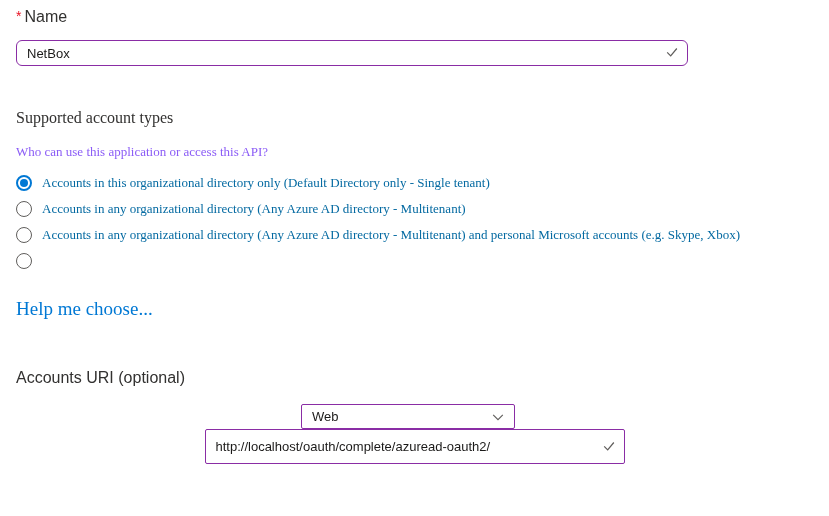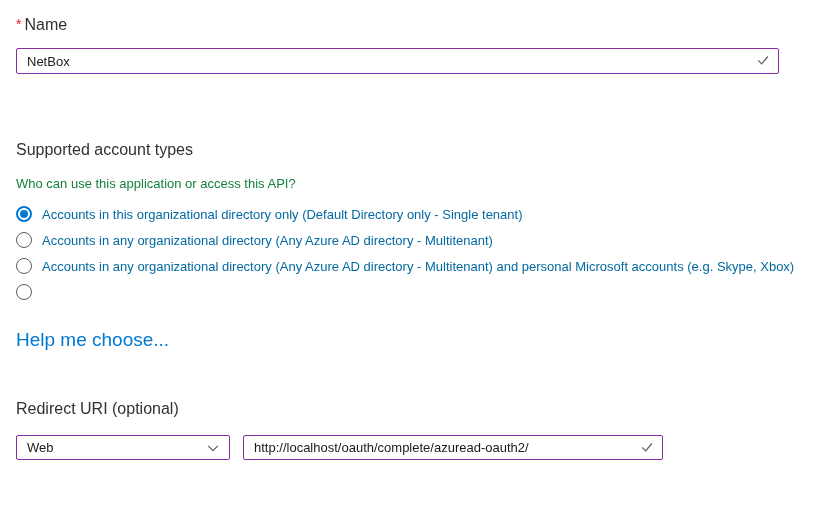--- a/index.html
+++ b/index.html
@@ -3,21 +3,21 @@
 <meta charset="utf-8">
 <style>
   * { margin: 0; padding: 0; box-sizing: border-box; }
   html, body {
     width: 829px; height: 516px;
     background: #ffffff;
     font-family: "Liberation Sans", sans-serif;
     color: #323130;
     overflow: hidden;
   }
-  .page { padding: 16px 16px 0 16px; }
+  .page { padding: 8px 16px 0 16px; }
 
   .section-heading {
     font-size: 16px;
     font-weight: 400;
     color: #323130;
   }
   .required-asterisk {
     color: #e81123;
     font-size: 14px;
     margin-right: 3px;
@@ -52,25 +52,25 @@
     background: transparent;
     min-width: 0;
   }
   .valid-check {
     flex: 0 0 auto;
     color: #605e5c;
     font-size: 14px;
     line-height: 1;
     margin-left: 6px;
   }
-  .name-field { width: 763px; }
+  .name-field { width: 672px; border-radius: 6px; }
 
   
-  .account-section { margin-top: 67px; }
-  .question-text { font-size: 13px; color: #15803d; margin-top: 17px; }
+  .account-section { margin-top: 43px; font-family: Liberation Serif, serif; }
+  .question-text { font-size: 13px; color: #8b5cf6; margin-top: 17px; }
   .radio-group { margin-top: 10px; }
   .radio-row {
     display: flex;
     align-items: center;
     height: 26px;
     cursor: pointer;
   }
   .radio-circle {
     flex: 0 0 auto;
     width: 16px; height: 16px;
@@ -99,40 +99,41 @@
     text-decoration: none;
     cursor: pointer;
   }
 
   
   .redirect-section { margin-top: 49px; }
   .redirect-inputs {
     margin-top: 17px;
     display: flex;
     align-items: center;
+    flex-direction: column;
   }
   .platform-select {
     width: 214px;
     height: 25px;
     border: 1px solid #8a2da5;
     border-radius: 2px;
     display: flex;
     align-items: center;
     padding: 0 9px 0 10px;
     background: #fff;
     cursor: pointer;
     margin-right: 13px;
   }
   .platform-select .select-value {
     flex: 1 1 auto;
     font-size: 13px;
     color: #1b1a19;
   }
   .chevron { flex: 0 0 auto; display: flex; align-items: center; }
-  .uri-field { width: 420px; height: 25px; margin-top: 0; }
+  .uri-field { width: 420px; height: 35px; margin-top: 0; }
 </style>
 </head>
 <body>
 
 <div class="page">
 
   <div class="section-heading"><span class="required-asterisk">*</span><span>Name</span></div>
 
 
   <div class="text-field name-field">
@@ -172,21 +173,21 @@
         <span class="radio-circle">
             <span class="radio-dot"></span>
           </span>
       </div>
     </div>
 
     <a class="help-link">Help me choose...</a>
   </div>
 
   <div class="redirect-section">
-    <div class="section-heading">Redirect URI (optional)</div>
+    <div class="section-heading">Accounts URI (optional)</div>
 
 
     <div class="redirect-inputs">
       <div class="platform-select">
         <span class="select-value">Web</span>
         <span class="chevron">
           <svg width="14" height="14" viewBox="0 0 16 16">
               <path d="M2.5 5.5 L8 11 L13.5 5.5" fill="none" stroke="#605e5c" stroke-width="1.3"></path>
             </svg>
         </span>

